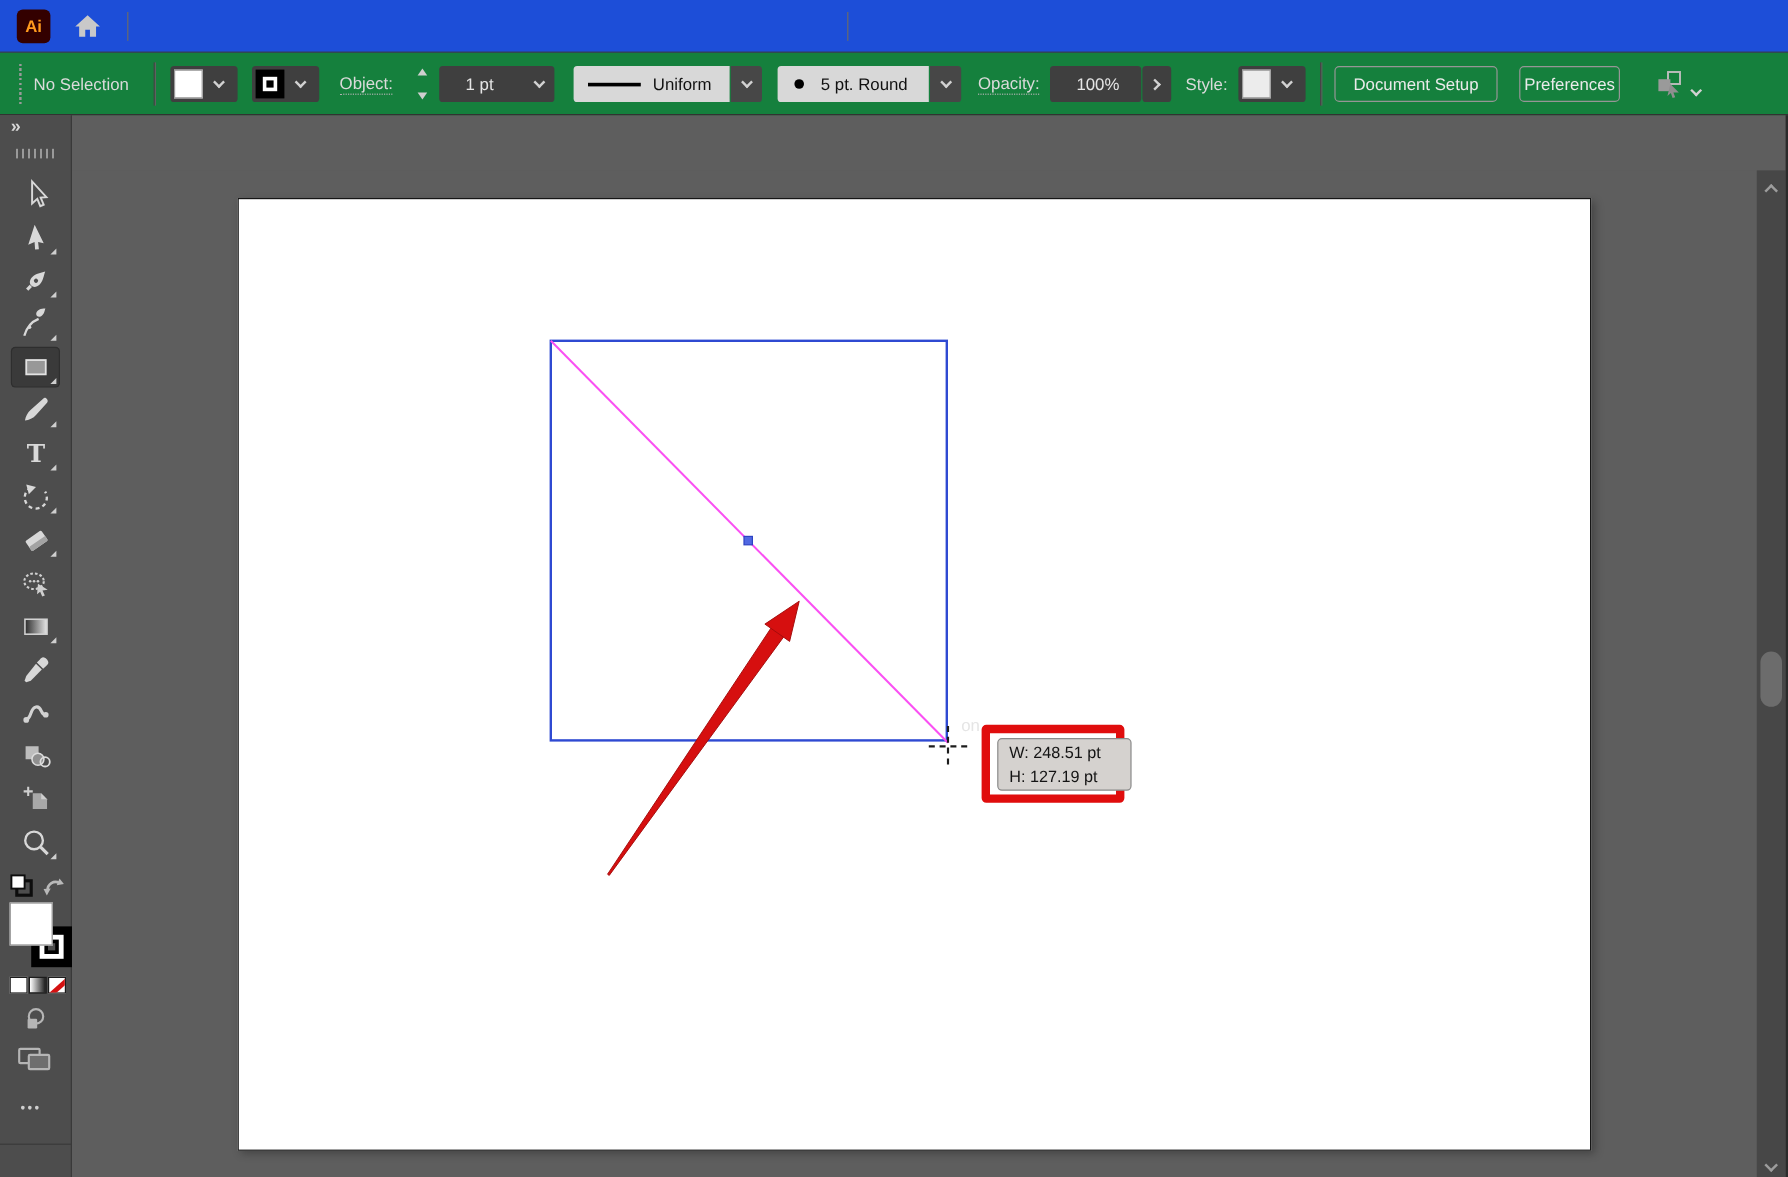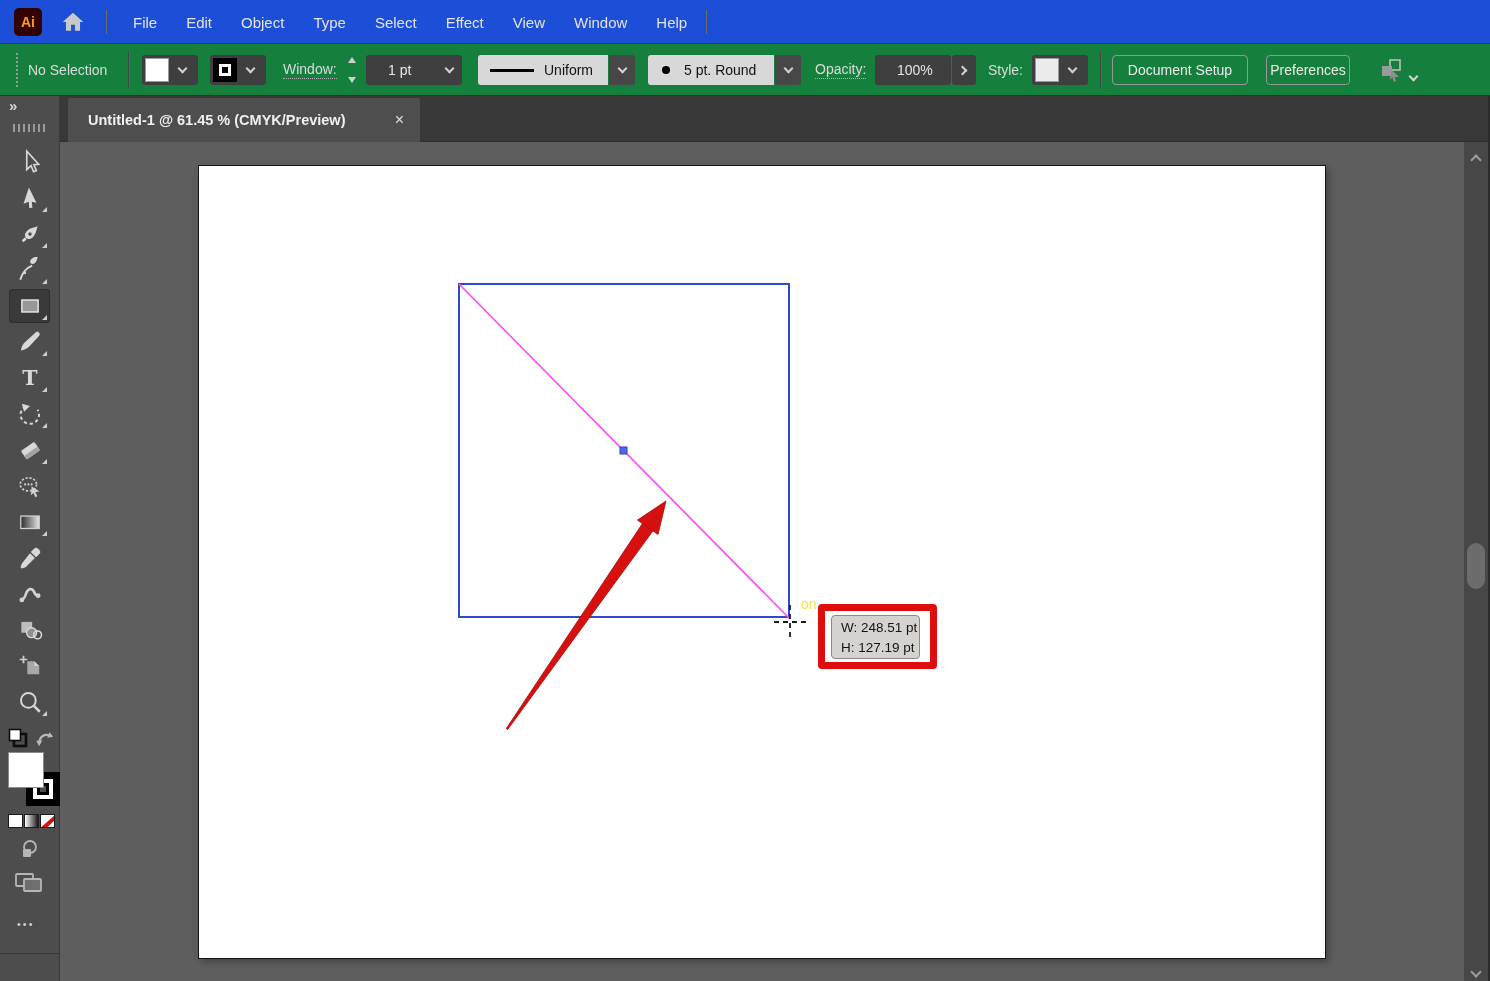--- a/index.html
+++ b/index.html
@@ -74,23 +74,23 @@
   .tabbar { position:absolute; left:60px; top:96px; width:1430px; height:46px; background:#383838; border-bottom:1px solid #2d2d2d; }
   .doc-tab { position:absolute; left:8px; top:2px; width:352px; height:44px; background:#4e4e4e; border-radius:2px 2px 0 0; display:flex; align-items:center; }
   .doc-tab .title { margin-left:20px; color:#f0f0f0; font-size:14.5px; font-weight:bold; }
   .doc-tab .close { margin-left:auto; margin-right:16px; color:#e0e0e0; font-size:16px; }
 
   
   .canvas { position:absolute; left:60px; top:142px; width:1404px; height:839px; background:#5e5e5e; overflow:hidden; }
   .artboard { position:absolute; left:138px; top:23px; width:1128px; height:794px; background:#ffffff; border:1px solid #161616; box-shadow:3px 3px 7px rgba(0,0,0,0.28); }
   .draw-rect { position:absolute; left:398px; top:141px; width:332px; height:335px; border:2px solid #2f4ad2; }
   .overlay-svg { position:absolute; left:0; top:0; width:1404px; height:839px; pointer-events:none; }
-  .smart-guide-label { position:absolute; left:741px; top:454px; color:#fde047; font-size:14px; }
+  .smart-guide-label { position:absolute; left:741px; top:454px; color:#e5e5e5; font-size:14px; }
   .anno-frame { position:absolute; left:758px; top:462px; width:119px; height:65px; border:7px solid #e00d0d; border-radius:4px; }
-  .meas-tooltip { position:absolute; left:771px; top:473px; width:89px; height:44px; background:#d5d2cf; border:1px solid #8a8a8a; border-radius:4px; padding:2px 0 0 9px; color:#141414; font-size:13.5px; line-height:20px; }
+  .meas-tooltip { position:absolute; left:771px; top:473px; width:112px; height:44px; background:#d5d2cf; border:1px solid #8a8a8a; border-radius:4px; padding:2px 0 0 9px; color:#141414; font-size:13.5px; line-height:20px; }
 
   
   .vscroll { position:absolute; left:1464px; top:142px; width:24px; height:839px; background:#474747; }
   .vscroll .thumb { position:absolute; left:3px; top:401px; width:18px; height:46px; background:#6c6c6c; border-radius:9px; }
   .vscroll .arrow { position:absolute; left:8px; }
   .scroll-chev { display:inline-block; width:8px; height:8px; border-right:2px solid #9d9d9d; border-bottom:2px solid #9d9d9d; }
   .right-edge { position:absolute; left:1488px; top:96px; width:2px; height:885px; background:#2b2b2b; }
 </style>
 </head>
 <body>
@@ -98,31 +98,20 @@
 <div id="app">
 
   <div class="menubar">
     <div class="ai-logo">Ai</div>
     <div class="home-btn">
       <svg width="26" height="26" viewBox="0 0 24 24">
           <path d="M12 3.5 L21.5 12 H18.5 V20 H13.8 V14.6 H10.2 V20 H5.5 V12 H2.5 Z" fill="#c9c9c9"></path>
         </svg>
     </div>
     <div class="vsep" style="left:106px"></div>
-    <div class="menus">
-      <span class="menu-item">File</span>
-      <span class="menu-item">Edit</span>
-      <span class="menu-item">Object</span>
-      <span class="menu-item">Type</span>
-      <span class="menu-item">Select</span>
-      <span class="menu-item">Effect</span>
-      <span class="menu-item">View</span>
-      <span class="menu-item">Window</span>
-      <span class="menu-item">Help</span>
-    </div>
     <div class="vsep" style="left:706px"></div>
   </div>
 
   <div class="controlbar">
     <div class="drag-handle"></div>
     <span class="cb-label" style="left:28px">No Selection</span>
     <div class="cb-sep" style="left:128px"></div>
 
     <div class="swatch-group" style="left:142px; width:56px">
       <div class="swatch white"></div>
@@ -133,21 +122,21 @@
     <div class="swatch-group" style="left:210px; width:56px">
       <div class="swatch black">
           <div class="ring"></div>
           <div class="hole"></div>
         </div>
       <div class="chev-cell">
           <span class="chev"></span>
         </div>
     </div>
 
-    <span class="cb-label dotted-u" style="left:283px">Window:</span>
+    <span class="cb-label dotted-u" style="left:283px">Object:</span>
     <div class="stepper">
       <div class="tri-up"></div>
       <div class="tri-down"></div>
     </div>
     <div class="field-group" style="left:366px; width:96px">
       <span class="field-text">1 pt</span>
       <div class="chev-cell">
           <span class="chev"></span>
         </div>
     </div>
@@ -362,26 +351,20 @@
         <svg width="32" height="26" viewBox="0 0 32 26">
             <rect x="3" y="4" width="17" height="12" rx="1" fill="none" stroke="#b5b5b5" stroke-width="1.8"></rect>
             <rect x="11" y="9" width="17" height="12" rx="1" fill="#6e6e6e" stroke="#b5b5b5" stroke-width="1.8"></rect>
           </svg>
       </div>
       <div class="tb-more">•••</div>
     </div>
     <div class="tb-sep"></div>
   </div>
 
-  <div class="tabbar">
-    <div class="doc-tab">
-      <span class="title">Untitled-1 @ 61.45 % (CMYK/Preview)</span>
-      <span class="close">×</span>
-    </div>
-  </div>
 
   <div class="canvas">
     <div class="artboard"></div>
     <div class="draw-rect"></div>
     <svg class="overlay-svg" viewBox="0 0 1404 839">
 
       <line x1="399" y1="142" x2="730" y2="477" stroke="#fa50f3" stroke-width="1.7"></line>
 
       <rect x="560" y="305" width="7" height="7" fill="#5068e2" stroke="#2d43c4" stroke-width="1"></rect>
 

